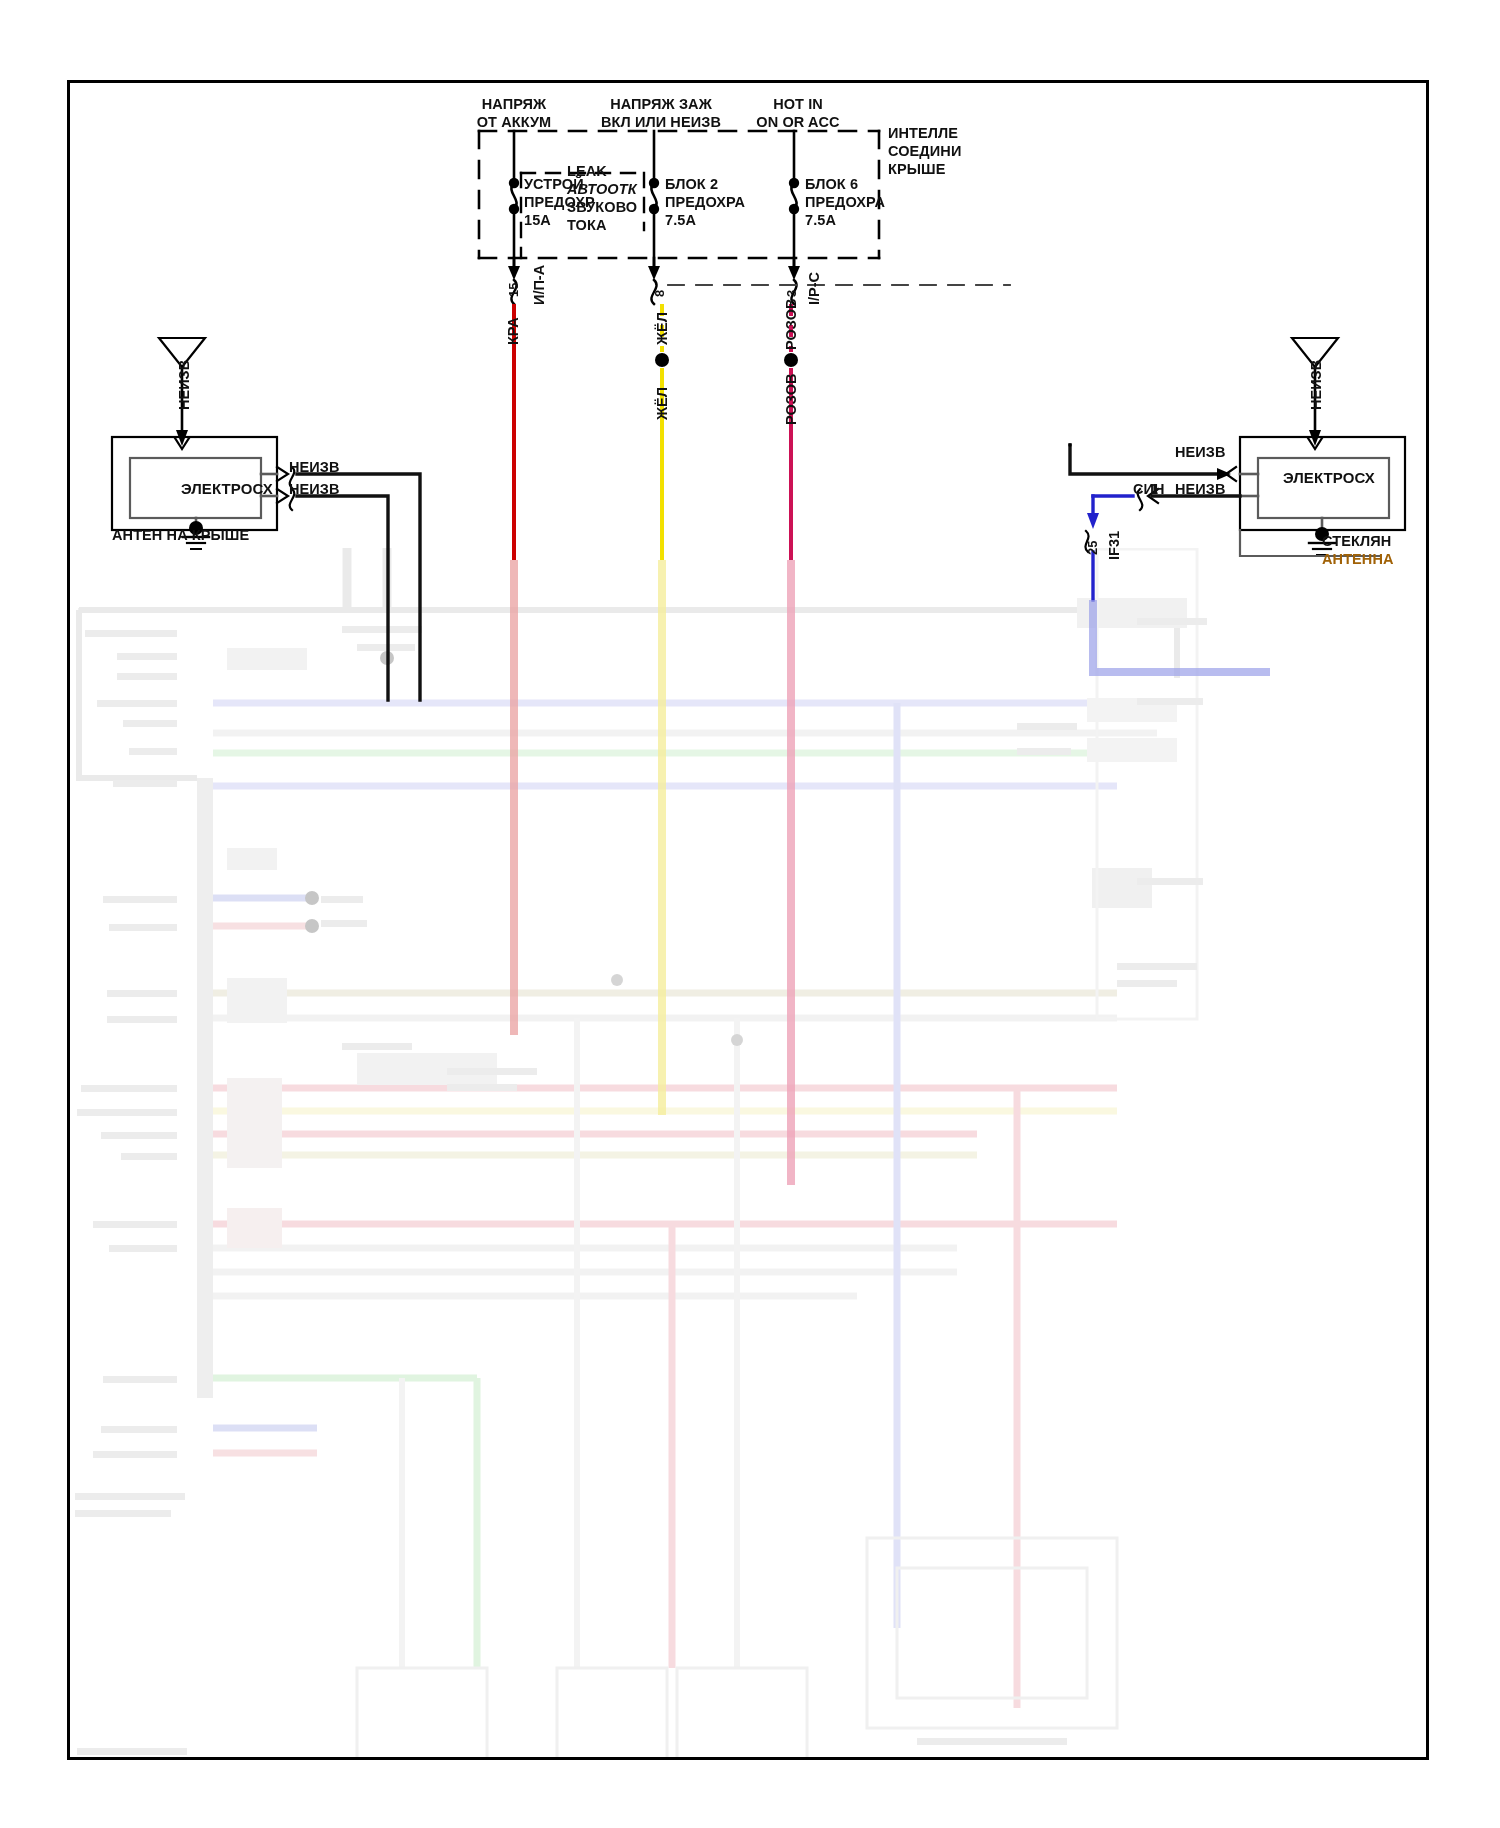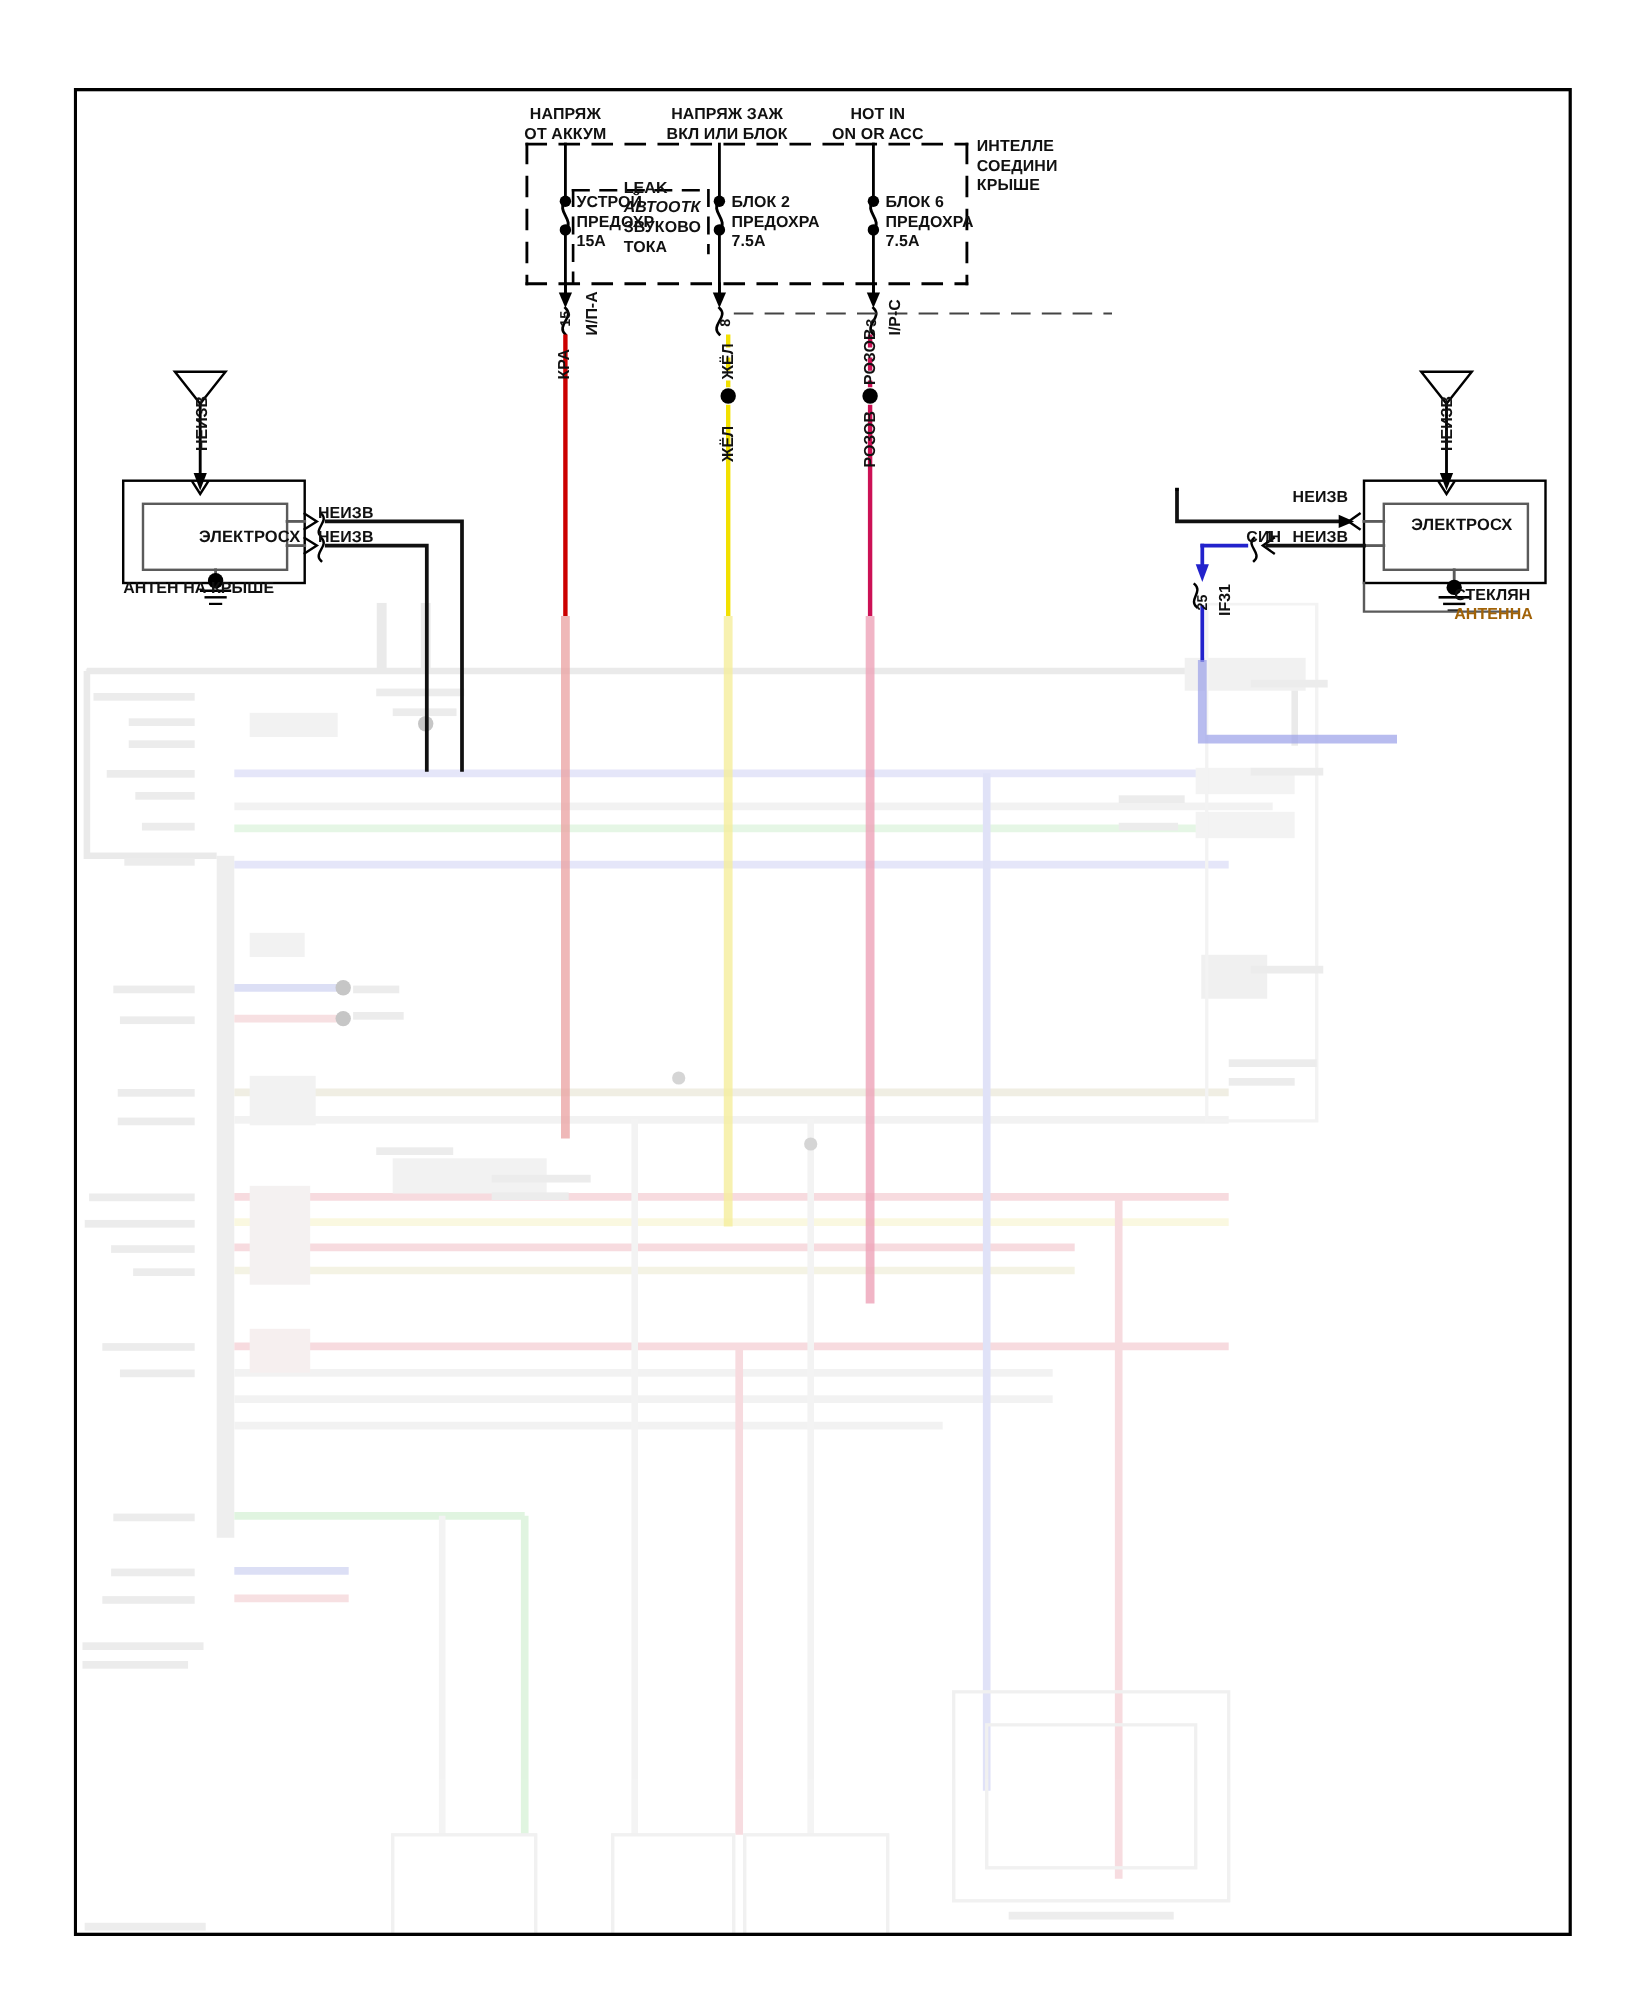--- a/index.html
+++ b/index.html
@@ -276,21 +276,21 @@
       <path d="M791 560 L791 1185" stroke="#eda3b8" stroke-width="8" opacity=".8"></path>
 
       <path d="M1093 600 L1093 672 L1270 672" stroke="#9aa0e8" stroke-width="8" opacity=".7"></path>
     </g>
   </svg>
 
   <div class="t tb ctr" style="left:514px;top:96px;">НАПРЯЖ</div>
   <div class="t tb ctr" style="left:514px;top:114px;">ОТ АККУМ</div>
 
   <div class="t tb ctr" style="left:661px;top:96px;">НАПРЯЖ ЗАЖ</div>
-  <div class="t tb ctr" style="left:661px;top:114px;">ВКЛ ИЛИ БЛОК</div>
+  <div class="t tb ctr" style="left:661px;top:114px;">ВКЛ ИЛИ НЕИЗВ</div>
 
   <div class="t tb ctr" style="left:798px;top:96px;">HOT IN</div>
   <div class="t tb ctr" style="left:798px;top:114px;text-align:right;">ON OR ACC</div>
 
   <div class="t tb" style="left:888px;top:125px;">ИНТЕЛЛЕ</div>
   <div class="t tb" style="left:888px;top:143px;">СОЕДИНИ</div>
   <div class="t tb" style="left:888px;top:161px;">КРЫШЕ</div>
 
   <div class="t tb" style="left:567px;top:163px;">LEAK</div>
   <div class="t tb" style="left:567px;top:181px;font-style:italic;">АВТООТК</div>

